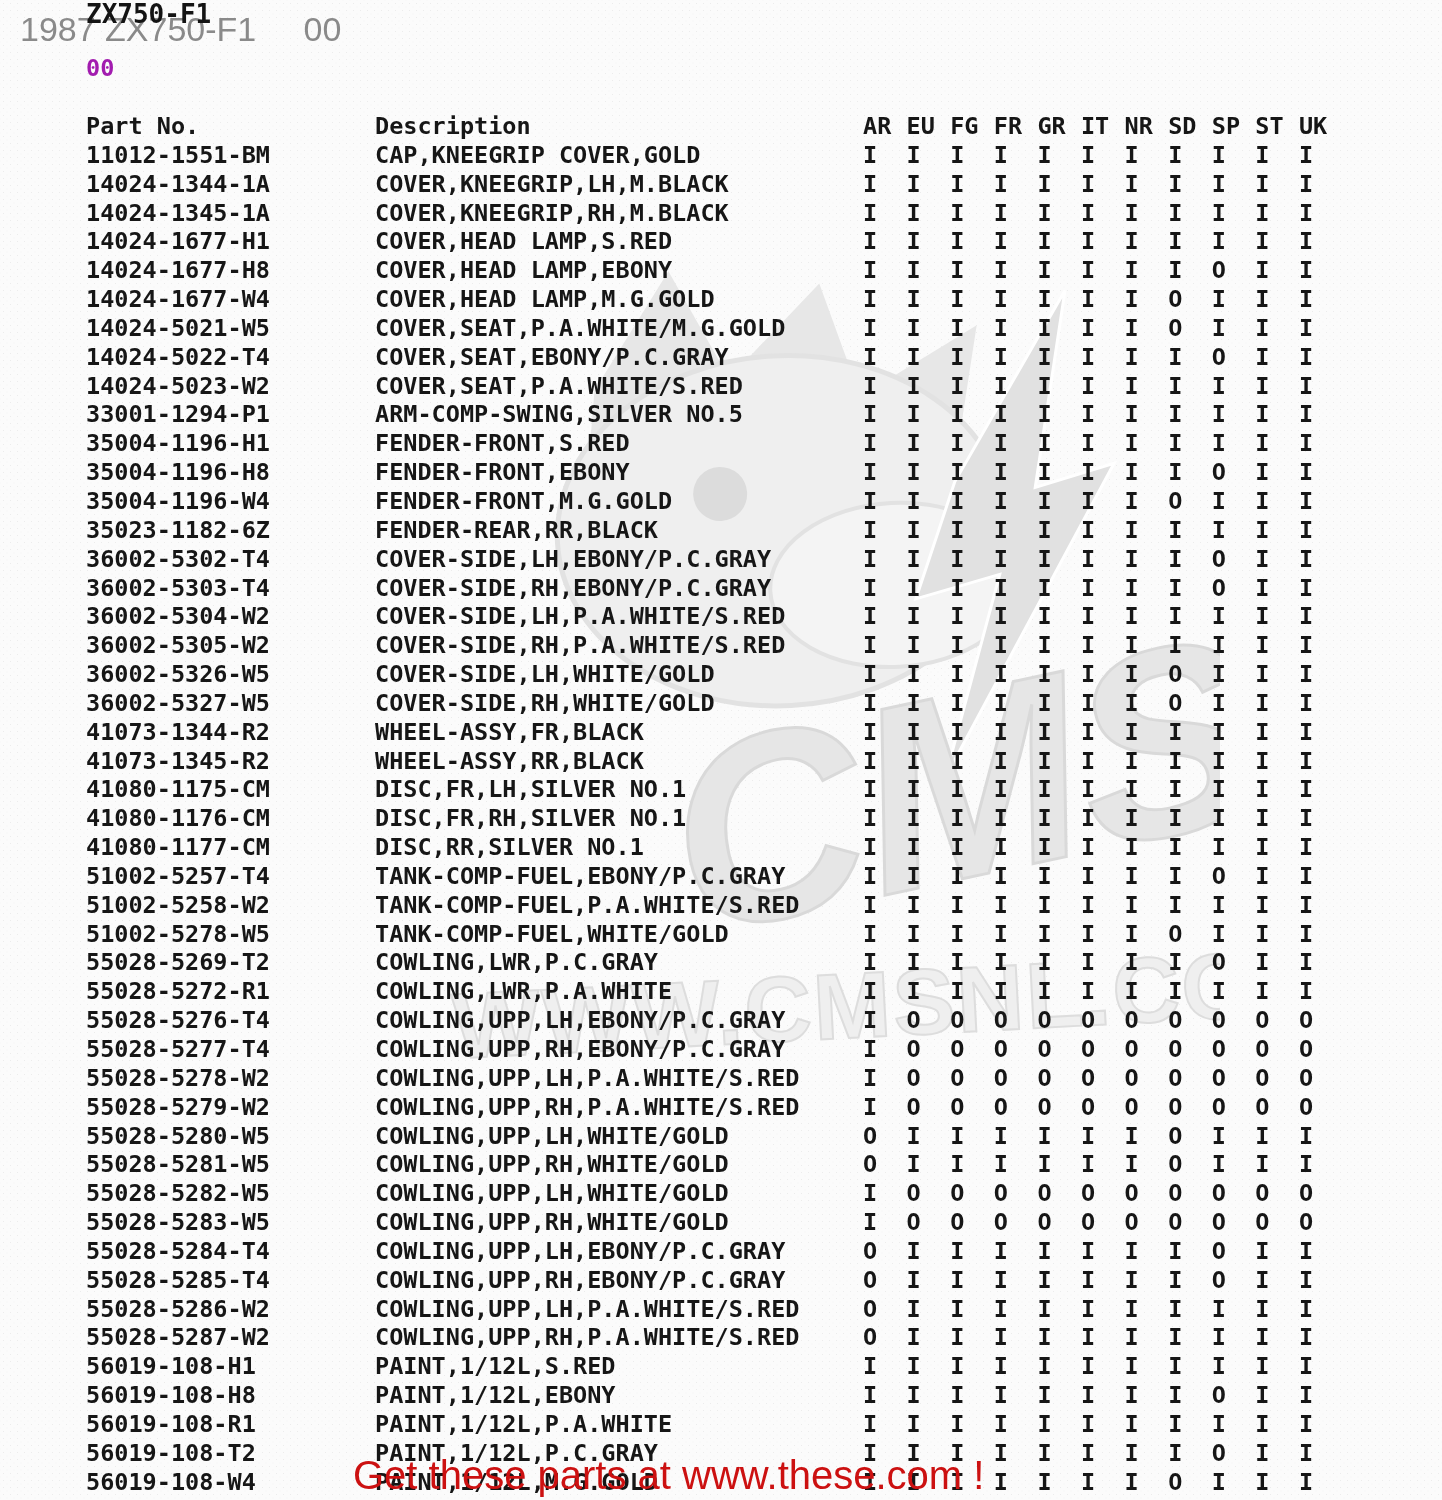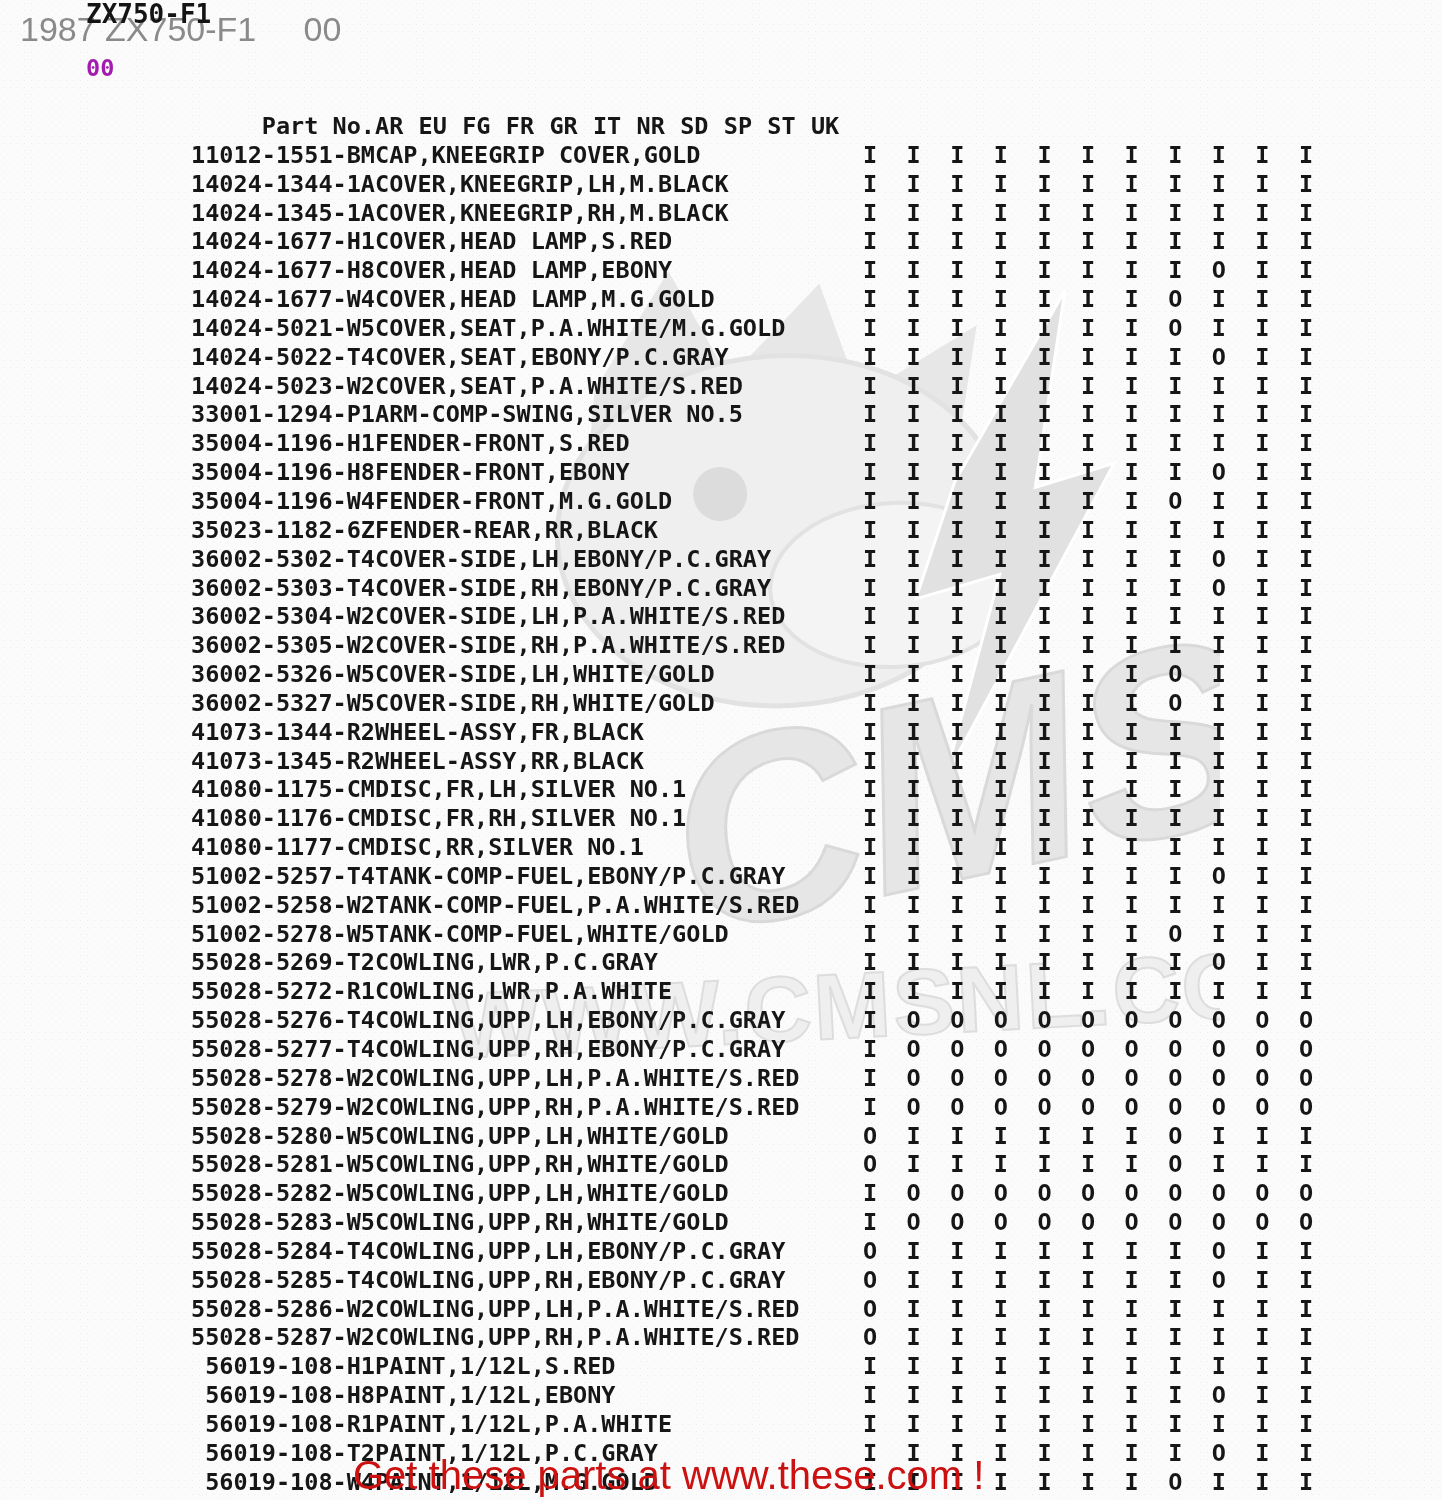--- a/index.html
+++ b/index.html
@@ -28,21 +28,21 @@
     font-size:26px;font-weight:bold;color:#141414;line-height:26px;white-space:pre;
   }
   #section-code{
     left:86px;top:55px;z-index:2;
     font-size:23.5px;font-weight:bold;color:#a21caf;line-height:26px;
   }
   
   #parts-table{left:86px;top:112px;z-index:2;}
   .trow{display:flex;height:28.85px;line-height:28.85px;white-space:pre;}
   .cell{display:block;font-size:23.5px;font-weight:bold;color:#161616;overflow:visible;}
-  .cell.part{width:289px;text-align:right;}
+  .cell.part{width:289px;}
   .cell.desc{width:488px;}
   .cell.m{width:43.6px;}
   
   #promo{
     left:353px;top:1453px;z-index:5;
     font-family:"Liberation Sans","DejaVu Sans",sans-serif;
     font-size:40px;line-height:44px;color:#cc1111;white-space:pre;
   }
 </style>
 </head>
@@ -63,20 +63,21 @@
   </g>
 </svg>
 
 <div id="subtitle" class="abs">1987 ZX750-F1     00</div>
 <div id="model-title" class="abs">ZX750-F1</div>
 <div id="section-code" class="abs">00</div>
 
 <div id="parts-table" class="abs">
   <div class="trow">
     <span class="cell part">Part No.</span>
+    <span class="cell desc">Description</span>
     
   <span class="cell m">AR</span><span class="cell m">EU</span><span class="cell m">FG</span><span class="cell m">FR</span><span class="cell m">GR</span><span class="cell m">IT</span><span class="cell m">NR</span><span class="cell m">SD</span><span class="cell m">SP</span><span class="cell m">ST</span><span class="cell m">UK</span></div>
 
 <div class="trow"><span class="cell part">11012-1551-BM</span><span class="cell desc">CAP,KNEEGRIP COVER,GOLD</span><span class="cell m">I</span><span class="cell m">I</span><span class="cell m">I</span><span class="cell m">I</span><span class="cell m">I</span><span class="cell m">I</span><span class="cell m">I</span><span class="cell m">I</span><span class="cell m">I</span><span class="cell m">I</span><span class="cell m">I</span></div>
     <div class="trow"><span class="cell part">14024-1344-1A</span><span class="cell desc">COVER,KNEEGRIP,LH,M.BLACK</span><span class="cell m">I</span><span class="cell m">I</span><span class="cell m">I</span><span class="cell m">I</span><span class="cell m">I</span><span class="cell m">I</span><span class="cell m">I</span><span class="cell m">I</span><span class="cell m">I</span><span class="cell m">I</span><span class="cell m">I</span></div>
     <div class="trow"><span class="cell part">14024-1345-1A</span><span class="cell desc">COVER,KNEEGRIP,RH,M.BLACK</span><span class="cell m">I</span><span class="cell m">I</span><span class="cell m">I</span><span class="cell m">I</span><span class="cell m">I</span><span class="cell m">I</span><span class="cell m">I</span><span class="cell m">I</span><span class="cell m">I</span><span class="cell m">I</span><span class="cell m">I</span></div>
     <div class="trow"><span class="cell part">14024-1677-H1</span><span class="cell desc">COVER,HEAD LAMP,S.RED</span><span class="cell m">I</span><span class="cell m">I</span><span class="cell m">I</span><span class="cell m">I</span><span class="cell m">I</span><span class="cell m">I</span><span class="cell m">I</span><span class="cell m">I</span><span class="cell m">I</span><span class="cell m">I</span><span class="cell m">I</span></div>
     <div class="trow"><span class="cell part">14024-1677-H8</span><span class="cell desc">COVER,HEAD LAMP,EBONY</span><span class="cell m">I</span><span class="cell m">I</span><span class="cell m">I</span><span class="cell m">I</span><span class="cell m">I</span><span class="cell m">I</span><span class="cell m">I</span><span class="cell m">I</span><span class="cell m">O</span><span class="cell m">I</span><span class="cell m">I</span></div>
     <div class="trow"><span class="cell part">14024-1677-W4</span><span class="cell desc">COVER,HEAD LAMP,M.G.GOLD</span><span class="cell m">I</span><span class="cell m">I</span><span class="cell m">I</span><span class="cell m">I</span><span class="cell m">I</span><span class="cell m">I</span><span class="cell m">I</span><span class="cell m">O</span><span class="cell m">I</span><span class="cell m">I</span><span class="cell m">I</span></div>
     <div class="trow"><span class="cell part">14024-5021-W5</span><span class="cell desc">COVER,SEAT,P.A.WHITE/M.G.GOLD</span><span class="cell m">I</span><span class="cell m">I</span><span class="cell m">I</span><span class="cell m">I</span><span class="cell m">I</span><span class="cell m">I</span><span class="cell m">I</span><span class="cell m">O</span><span class="cell m">I</span><span class="cell m">I</span><span class="cell m">I</span></div>

